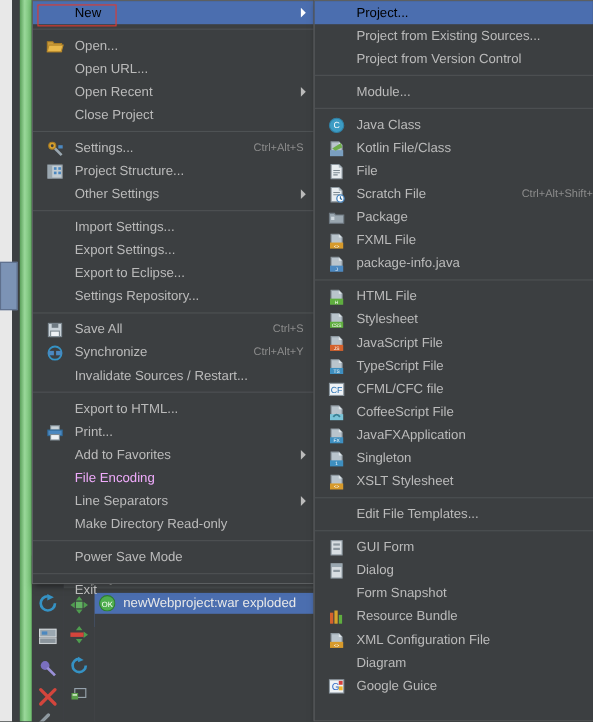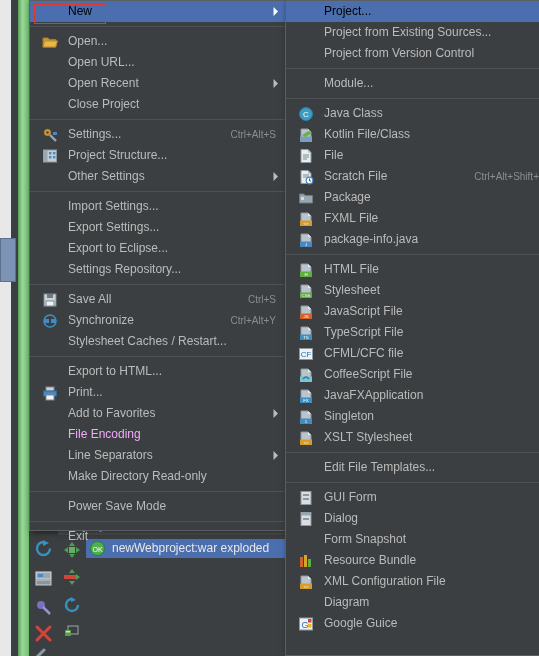--- a/index.html
+++ b/index.html
@@ -240,21 +240,21 @@
         <svg width="16" height="16" viewBox="0 0 16 16">
           <circle cx="8" cy="8" r="6" fill="none" stroke="#3592c4" stroke-width="1.6"></circle>
           <rect x="2" y="6" width="5" height="4" fill="#4b88c0"></rect>
           <rect x="9" y="6" width="5" height="4" fill="#4b88c0"></rect>
         </svg>
       </span>
       <span class="label">Synchronize</span>
       <span class="shortcut">Ctrl+Alt+Y</span>
     </div>
     <div class="mi">
-      <span class="label">Stylesheet Caches / Restart...</span>
+      <span class="label">Invalidate Sources / Restart...</span>
     </div>
     <div class="sep"></div>
     <div class="mi">
       <span class="label">Export to HTML...</span>
     </div>
     <div class="mi">
       <span class="ico">
         <svg width="16" height="16" viewBox="0 0 16 16">
           <rect x="4" y="2" width="8" height="4" fill="#c9d2d8" stroke="#7e8a92"></rect>
           <rect x="1.5" y="6" width="13" height="5" fill="#4b88c0" stroke="#2f6a99"></rect>

